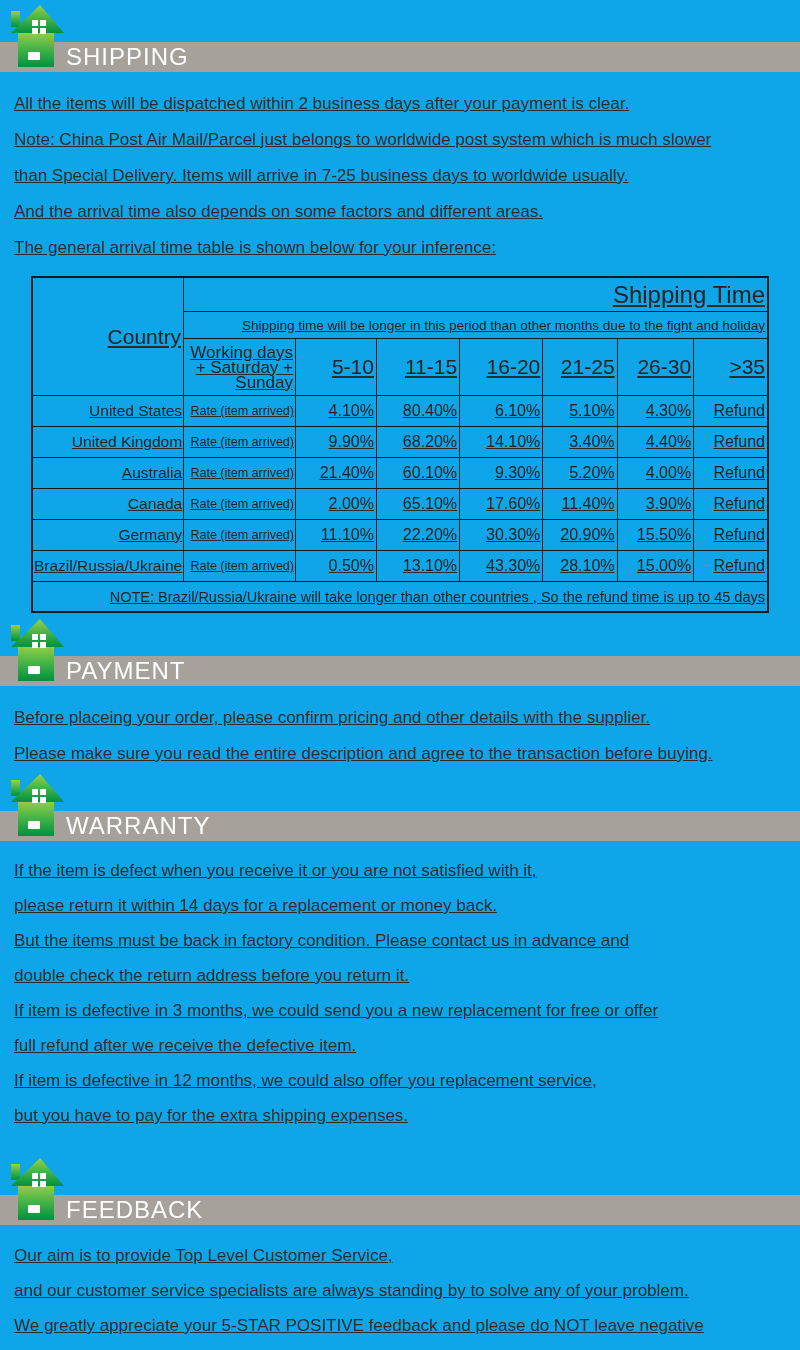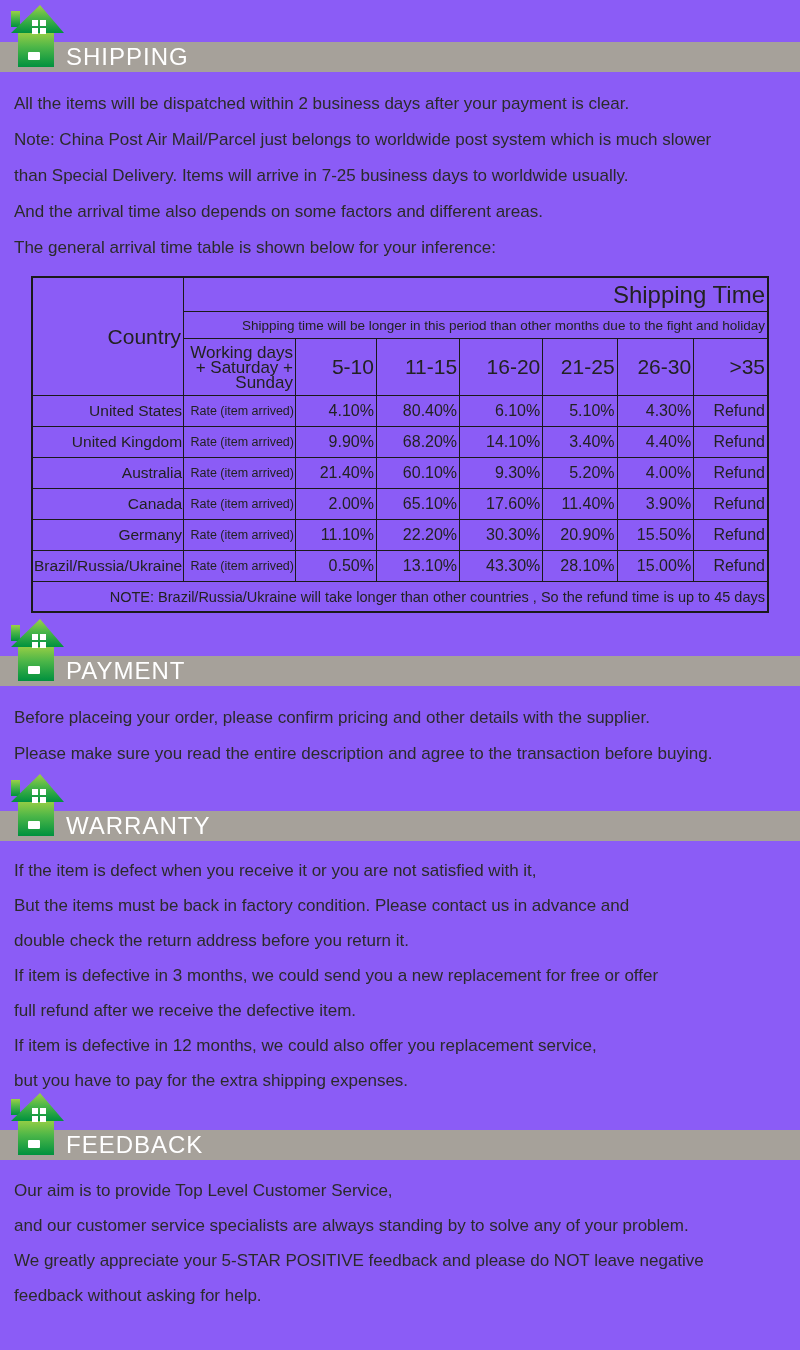--- a/index.html
+++ b/index.html
@@ -1,30 +1,30 @@
 <!DOCTYPE html>
 <html><head>
 <meta charset="utf-8">
 <style>
   html, body { margin:0; padding:0; background:#ffffff; }
   body { font-family:"Liberation Sans", sans-serif; color:#2b2b2b; }
-  .page { position:relative; width:800px; height:1350px; background:#8b5cf6; overflow:hidden; }
+  .page { position:relative; width:800px; height:1350px; background:#0ea5e9; overflow:hidden;text-decoration:underline; }
 
   
   .sec-header { position:relative; height:30px; background:#a6a19a; }
   .sec-header .house { position:absolute; left:8px; top:-38px; width:57px; height:66px; }
   .sec-title {
     position:absolute; left:66px; top:50%; transform:translateY(-50%);
     color:#ffffff; font-size:24px; letter-spacing:1px; font-weight:400;
     white-space:nowrap;
   }
   .mt-first { margin-top:42px; }
   .mt-payment { margin-top:43px; }
   .mt-warranty { margin-top:39px; }
-  .mt-feedback { margin-top:32px; }
+  .mt-feedback { margin-top:62px; }
 
   
   .paras { padding:14px 0 0 14px; }
   .paras p {
     margin:0; height:36px; line-height:36px; font-size:17px;
     white-space:nowrap; color:#2b2b2b;
   }
   .paras-tight { padding-top:12px; }
   .paras-tight p { height:35px; line-height:35px; }
   .paras-feedback { padding-top:13px; }
@@ -204,20 +204,21 @@
 
   <section>
     <header class="sec-header mt-warranty">
       <svg class="house" viewBox="0 0 57 66">
           <use href="#houseShape"></use>
         </svg>
       <span class="sec-title">WARRANTY</span>
     </header>
     <div class="paras paras-tight">
       <p>If the item is defect when you receive it or you are not satisfied with it,</p>
+      <p>please return it within 14 days for a replacement or money back.</p>
       <p>But the items must be back in factory condition. Please contact us in advance and</p>
       <p>double check the return address before you return it.</p>
       <p>If item is defective in 3 months, we could send you a new replacement for free or offer</p>
       <p>full refund after we receive the defective item.</p>
       <p>If item is defective in 12 months, we could also offer you replacement service,</p>
       <p>but you have to pay for the extra shipping expenses.</p>
     </div>
   </section>
 
   <section>

